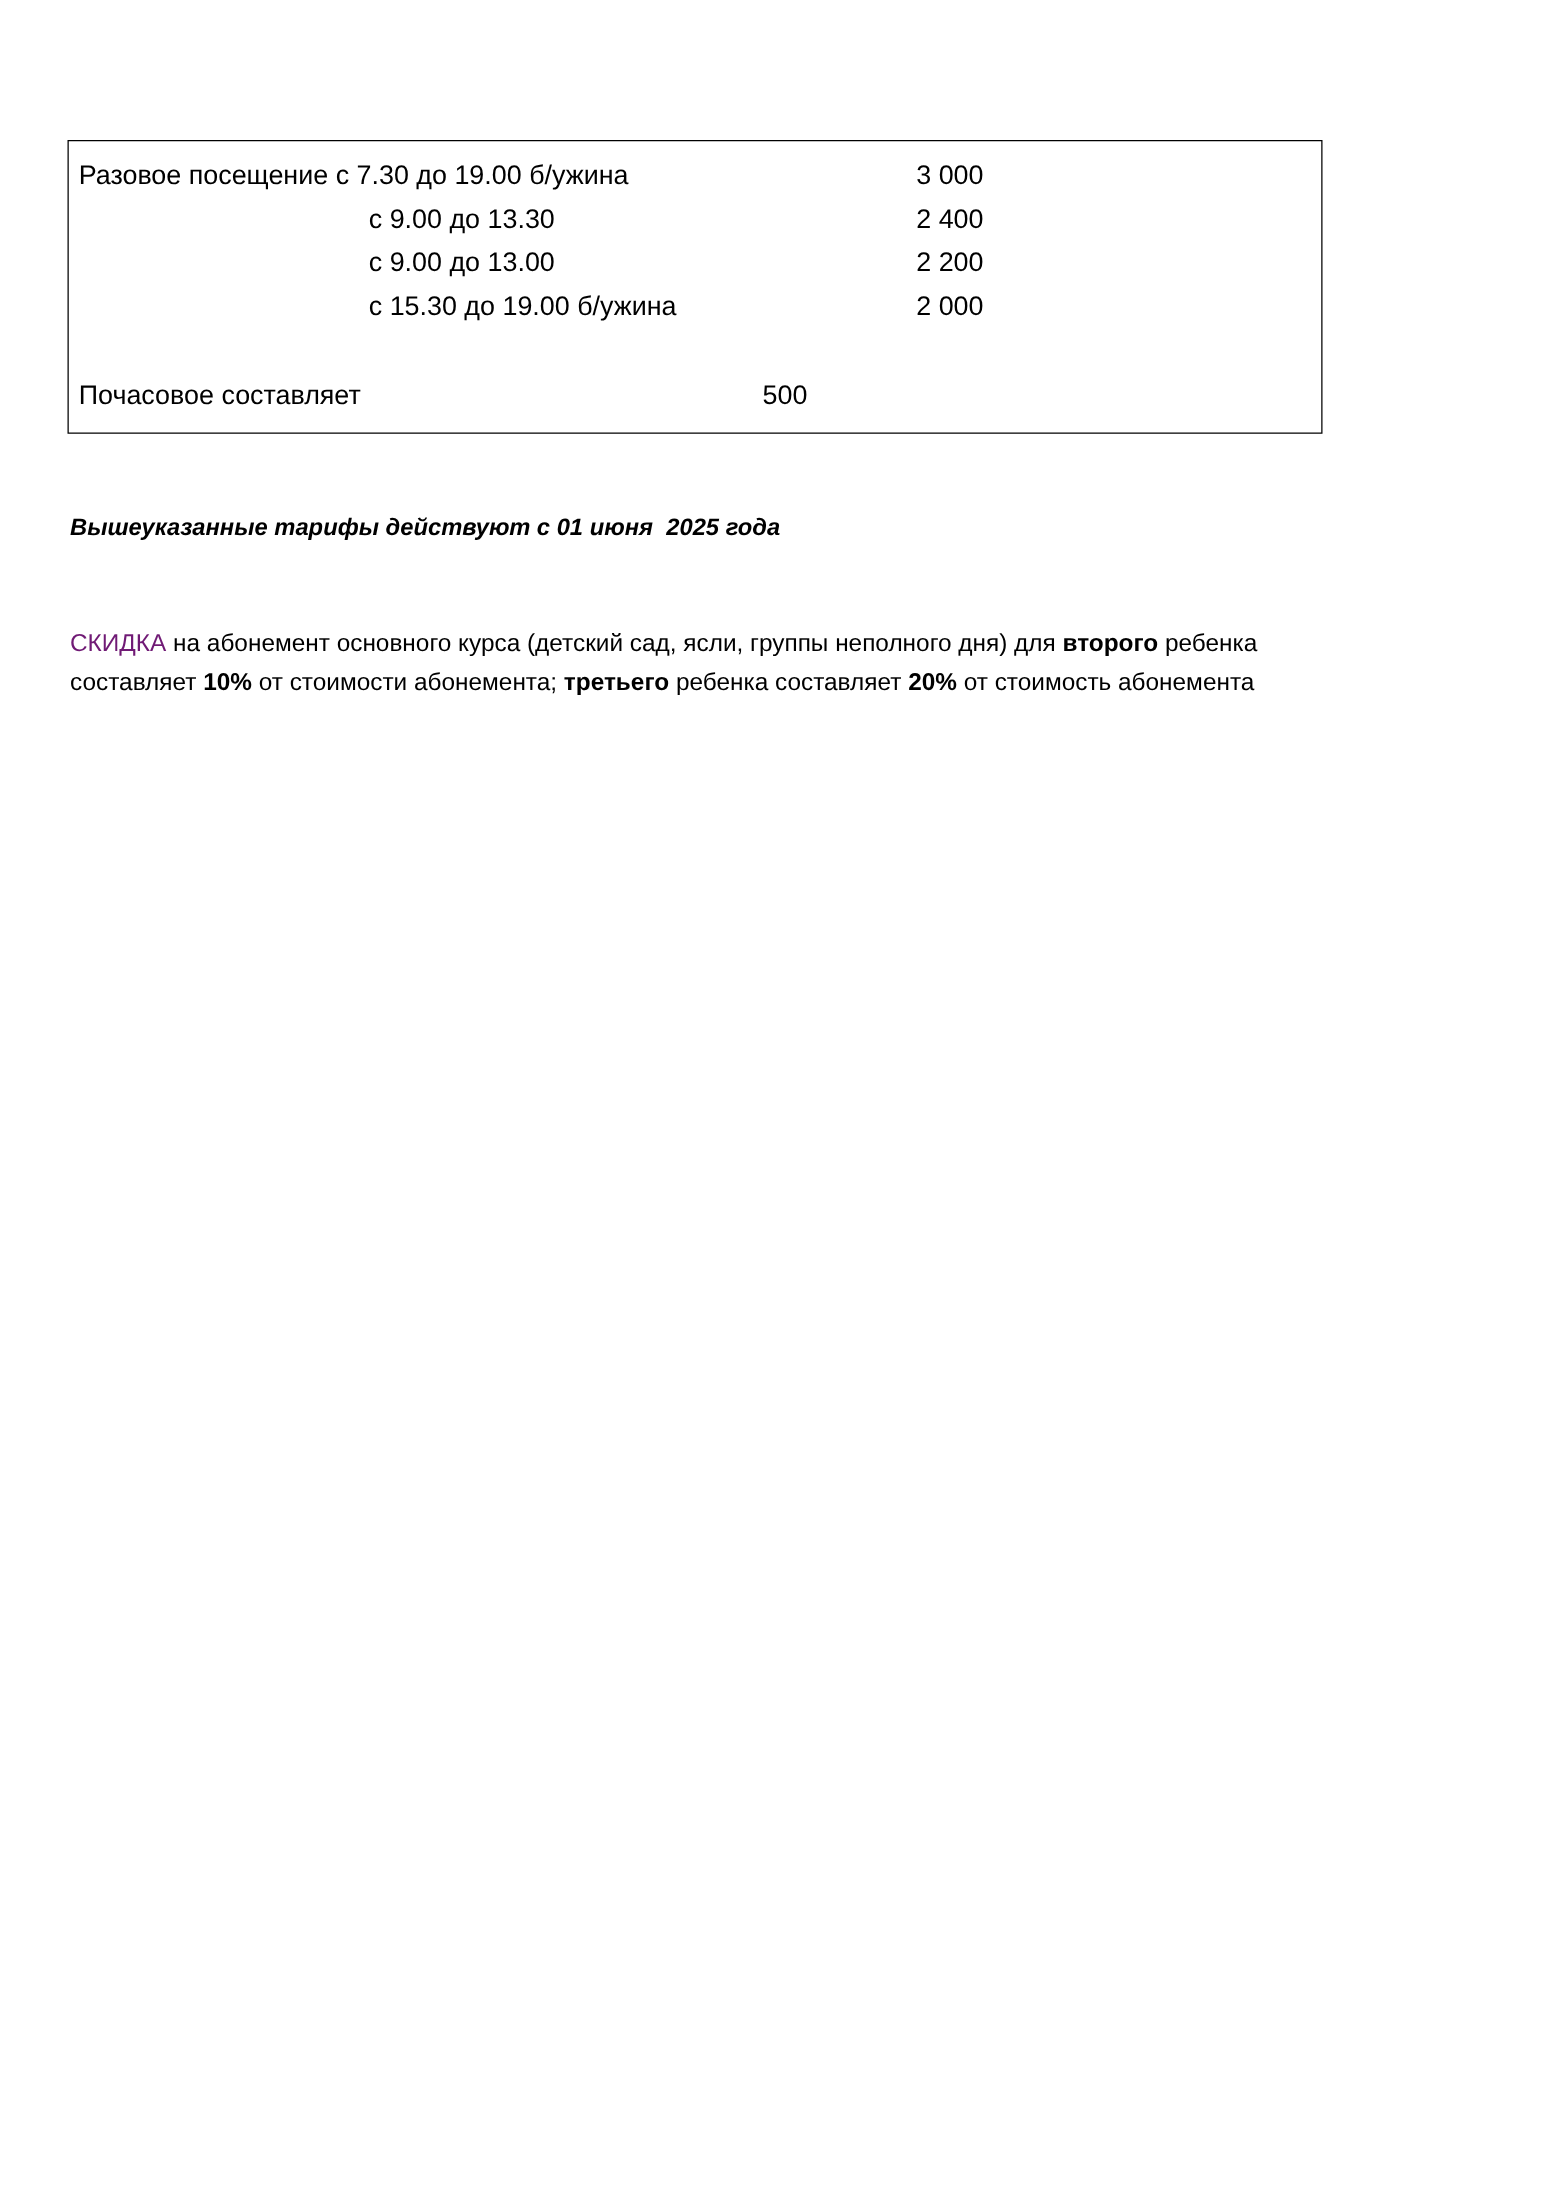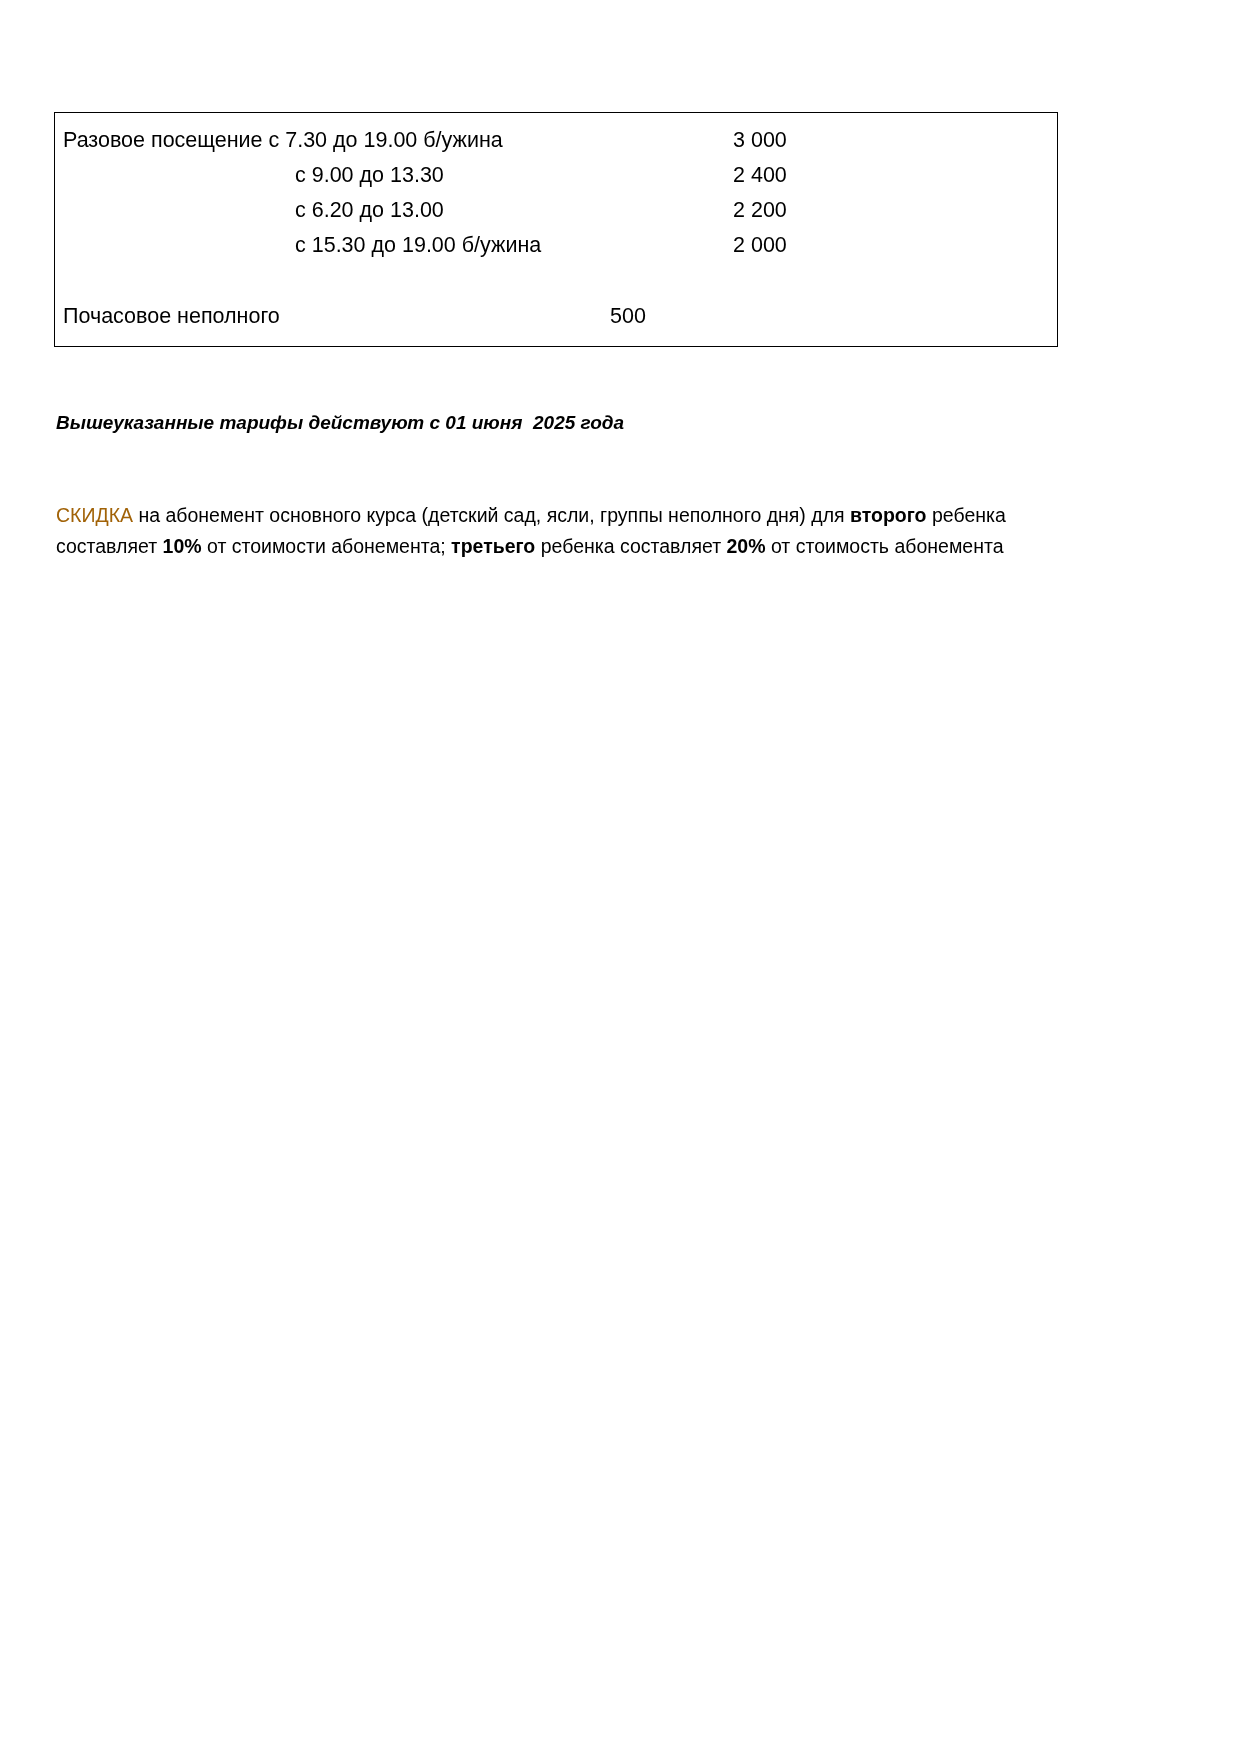--- a/index.html
+++ b/index.html
@@ -75,21 +75,21 @@
     position: absolute;
     left: 56px;
     width: 1010px;
     font-size: 19.5px;
     line-height: 31px;
     color: #000000;
   }
   .para.p1 { top: 500px; }
   .para.p2 { top: 618px; }
   .red {
-    color: #a16207;
+    color: #701a75;
   }
   b { font-weight: bold; }
 </style>
 </head>
 <body>
 
 <div class="page">
 
   <div class="rates-table">
 
@@ -103,35 +103,35 @@
 
     <div class="row-wrap">
       <div class="row">
         <span class="label indented">с 9.00 до 13.30</span>
         <span class="price">2 400</span>
       </div>
     </div>
 
     <div class="row-wrap">
       <div class="row">
-        <span class="label indented">с 6.20 до 13.00</span>
+        <span class="label indented">с 9.00 до 13.00</span>
         <span class="price">2 200</span>
       </div>
     </div>
 
     <div class="row-wrap">
       <div class="row">
         <span class="label indented">с 15.30 до 19.00 б/ужина</span>
         <span class="price">2 000</span>
       </div>
     </div>
 
     <div class="row-wrap">
       <div class="row hourly">
-        <span class="label">Почасовое неполного</span>
+        <span class="label">Почасовое составляет</span>
         <span class="price">500</span>
       </div>
     </div>
 
   </div>
 
   <div class="notice">Вышеуказанные тарифы действуют с 01 июня  2025 года</div>
 
   <div class="para p1">
     <span class="red">СКИДКА</span><span> на абонемент основного курса (детский сад, ясли, группы неполного дня) для </span><b>второго</b><span> ребенка составляет </span><b>10%</b><span> от стоимости абонемента; </span><b>третьего</b><span> ребенка составляет </span><b>20%</b><span> от стоимость абонемента</span>

